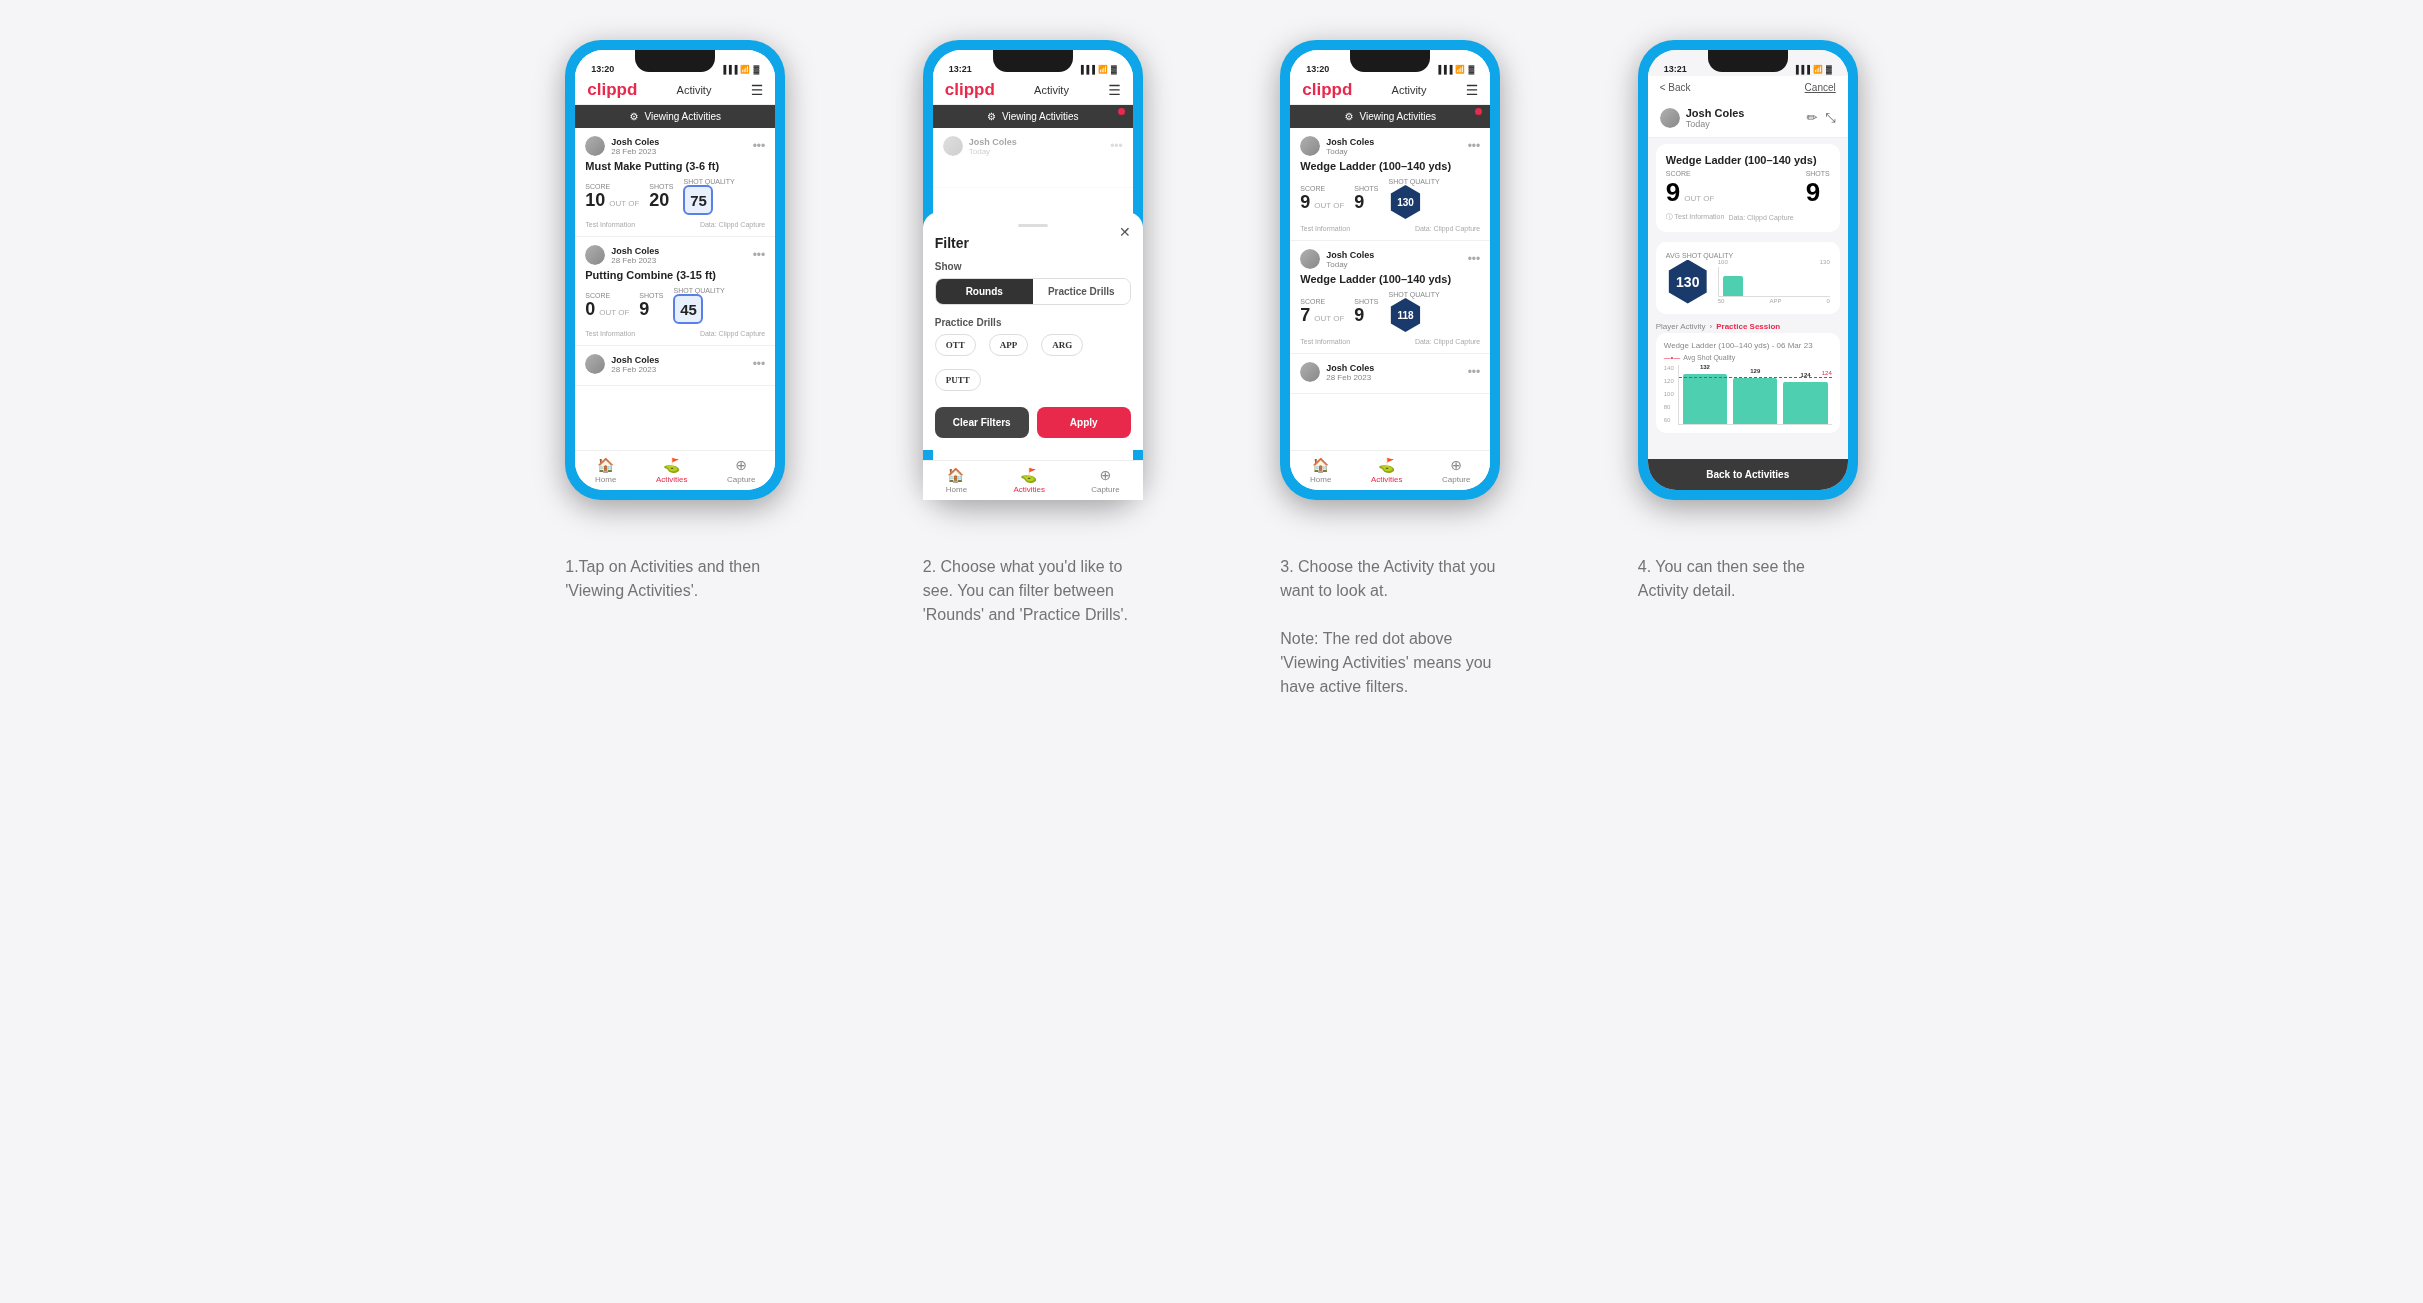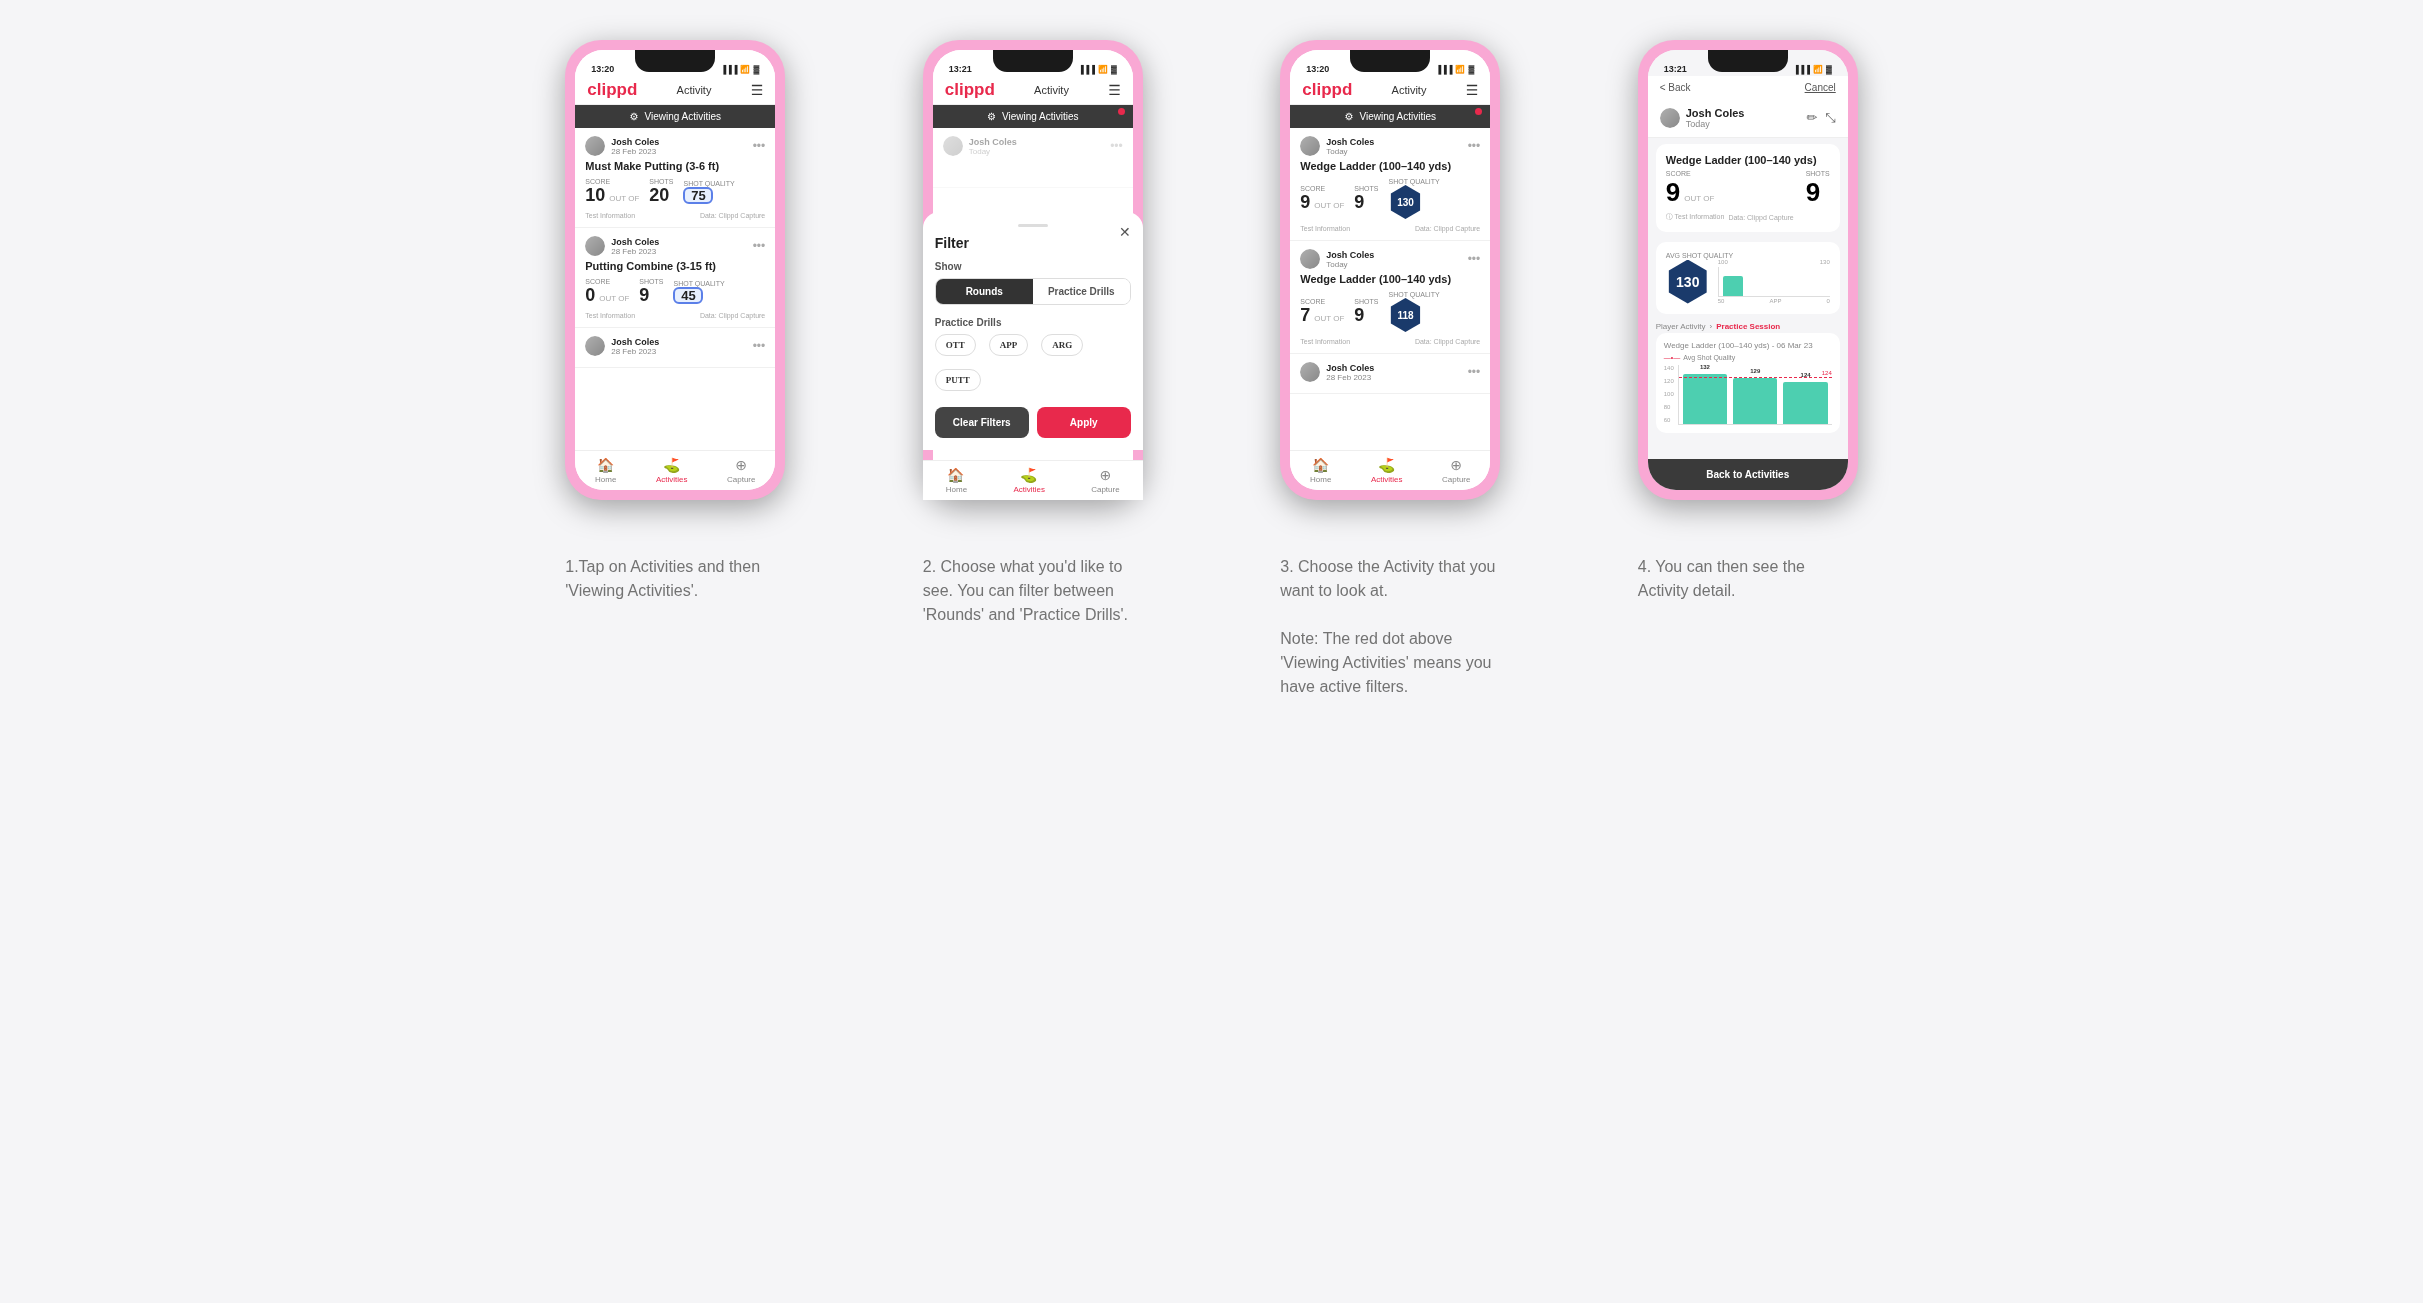--- a/index.html
+++ b/index.html
@@ -22,21 +22,21 @@
       display: flex;
       flex-direction: column;
       align-items: center;
       flex: 1;
       gap: 24px;
     }
     
     .phone {
       width: 220px;
       height: 460px;
-      background: #f9a8d4;
+      background: #0ea5e9;
       border-radius: 36px;
       padding: 10px;
       position: relative;
       box-shadow: 0 8px 30px rgba(0,0,0,0.35);
       flex-shrink: 0;
     }
     .phone-inner {
       width: 100%;
       height: 100%;
       background: #fff;
@@ -138,26 +138,26 @@
       border-radius: 50%;
     }
     .user-name { font-size: 9px; font-weight: 600; color: #222; }
     .user-date { font-size: 8px; color: #888; }
     .more-dots { font-size: 12px; color: #aaa; cursor: pointer; }
     .card-title { font-size: 11px; font-weight: 600; color: #222; margin-bottom: 6px; }
     .card-stats { display: flex; align-items: center; gap: 10px; }
     .stat-group { display: flex; flex-direction: column; }
     .stat-label { font-size: 7px; color: #888; text-transform: uppercase; }
     .shot-quality-badge {
-      width: 30px; height: 17px;
+      width: 30px; height: 30px;
       background: #e8f0fe;
       border: 2px solid #5b7fe8;
       border-radius: 6px;
       display: flex; align-items: center; justify-content: center;
-      font-size: 13px;
+      font-size: 15px;
       font-weight: 700;
       color: #222;
     }
     .hexagon-badge {
       width: 34px; height: 34px;
       background: #1a3a6b;
       clip-path: polygon(50% 0%, 93% 25%, 93% 75%, 50% 100%, 7% 75%, 7% 25%);
       display: flex; align-items: center; justify-content: center;
       font-size: 10px;
       font-weight: 700;

